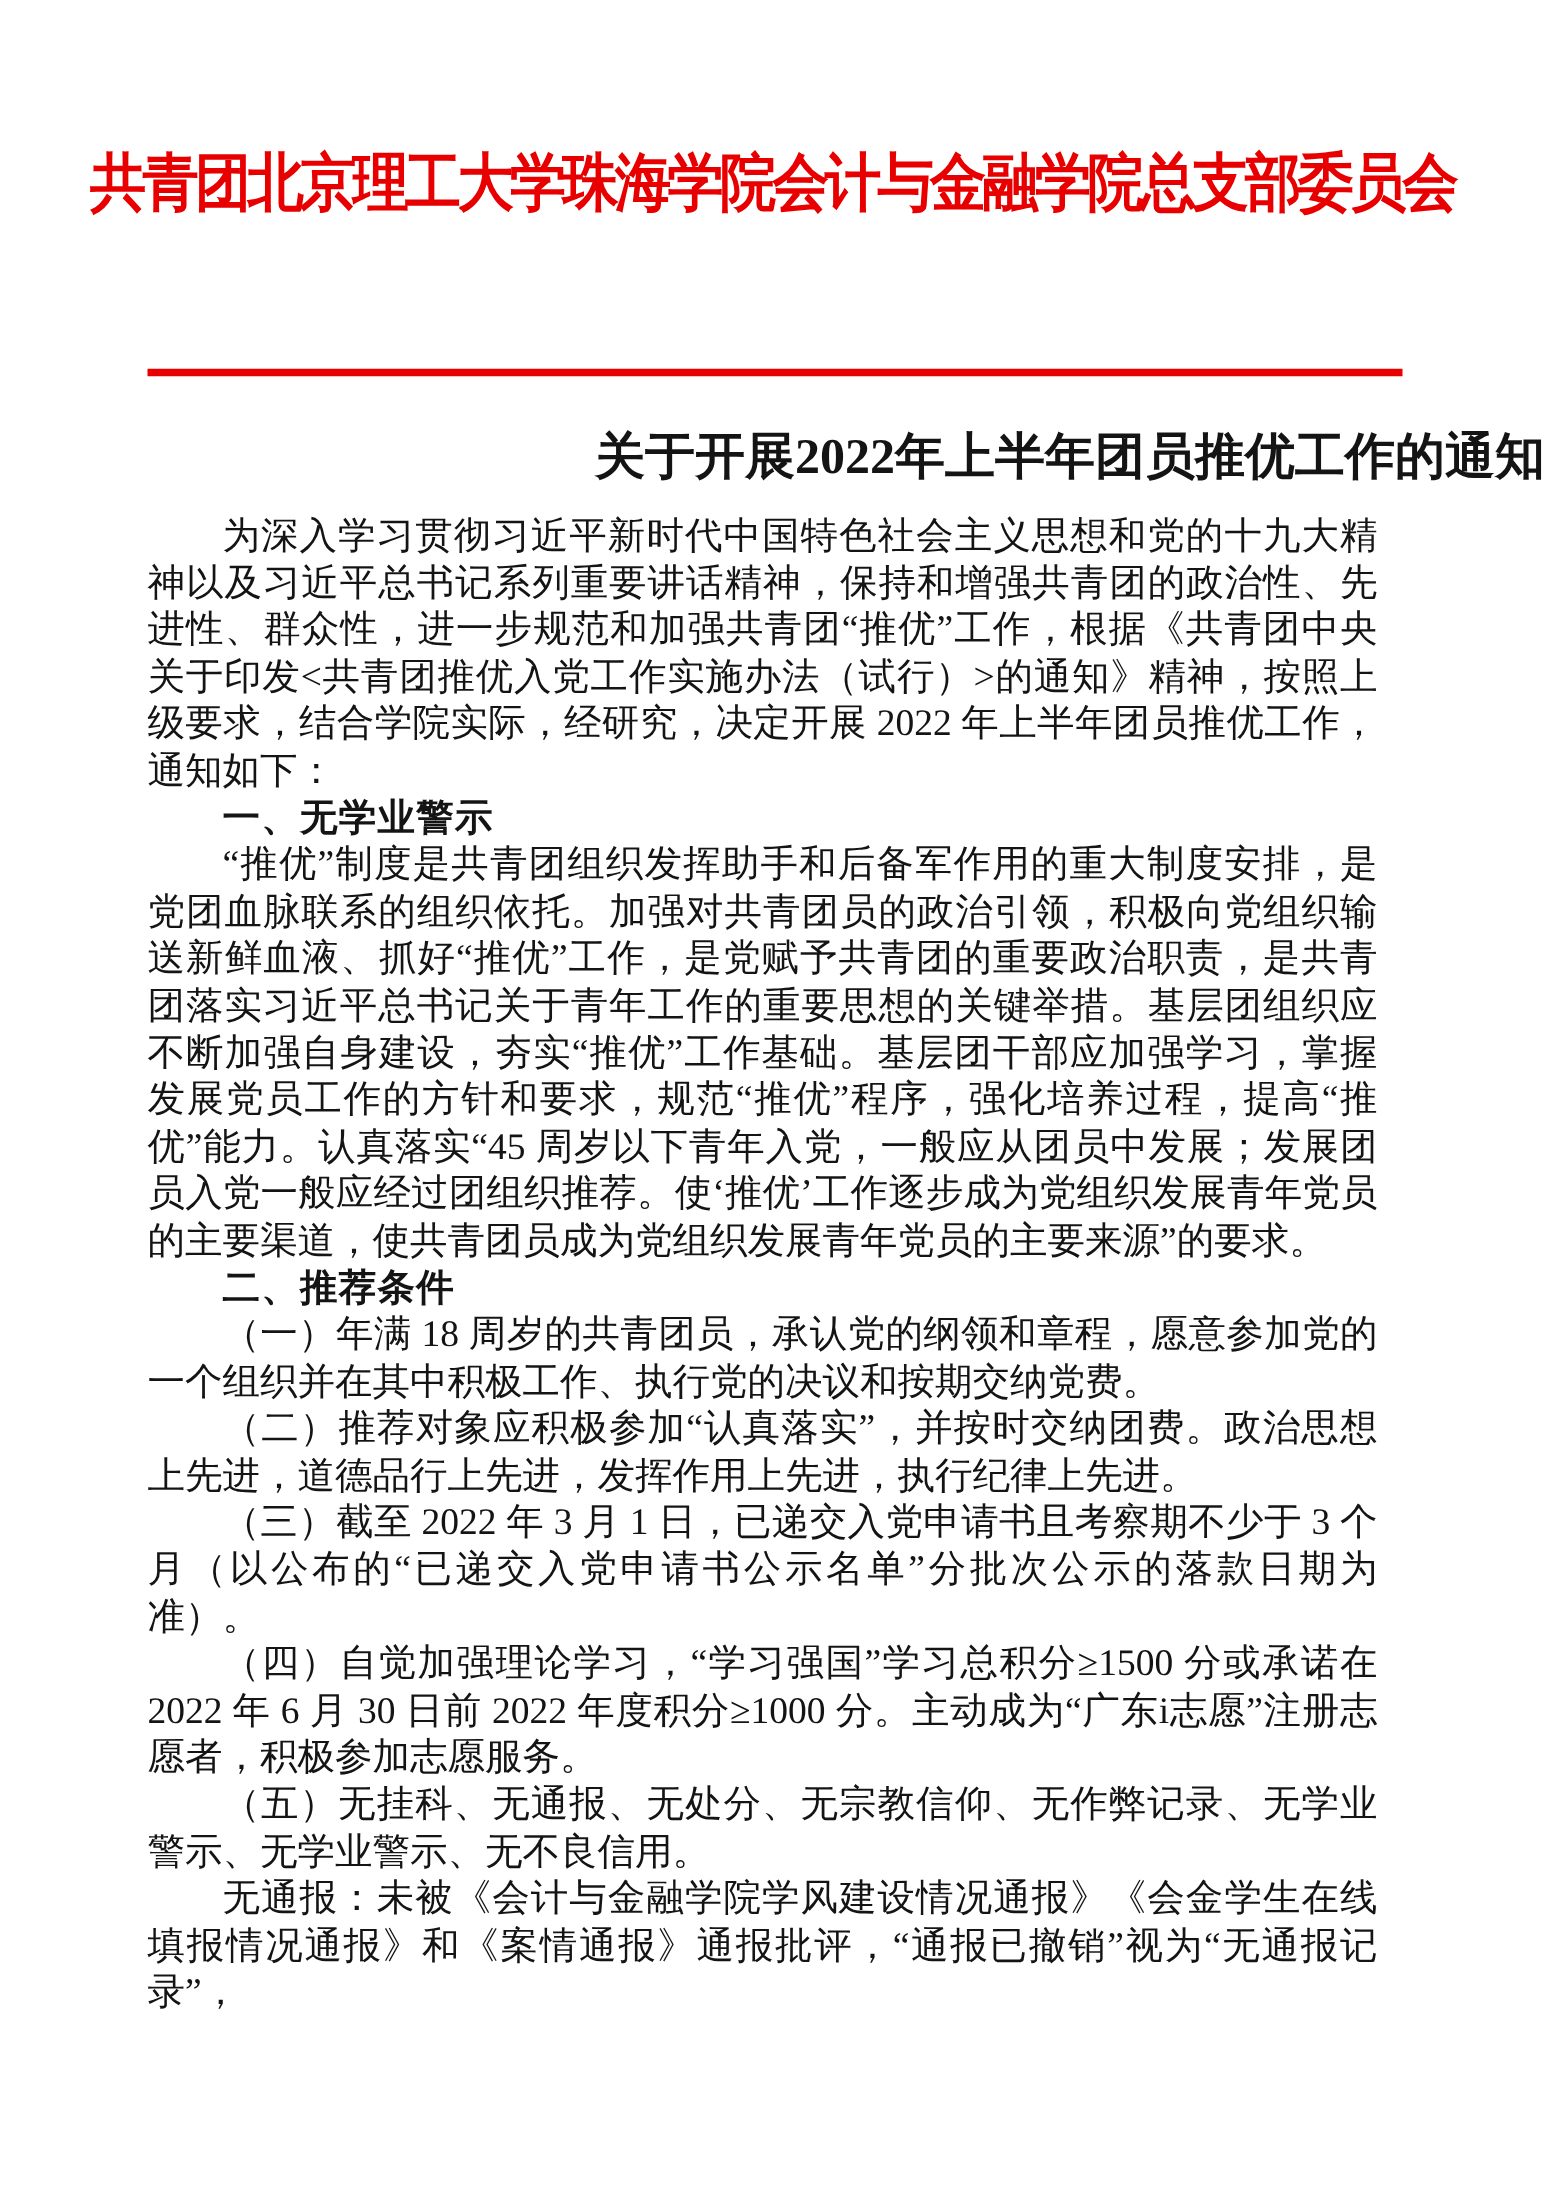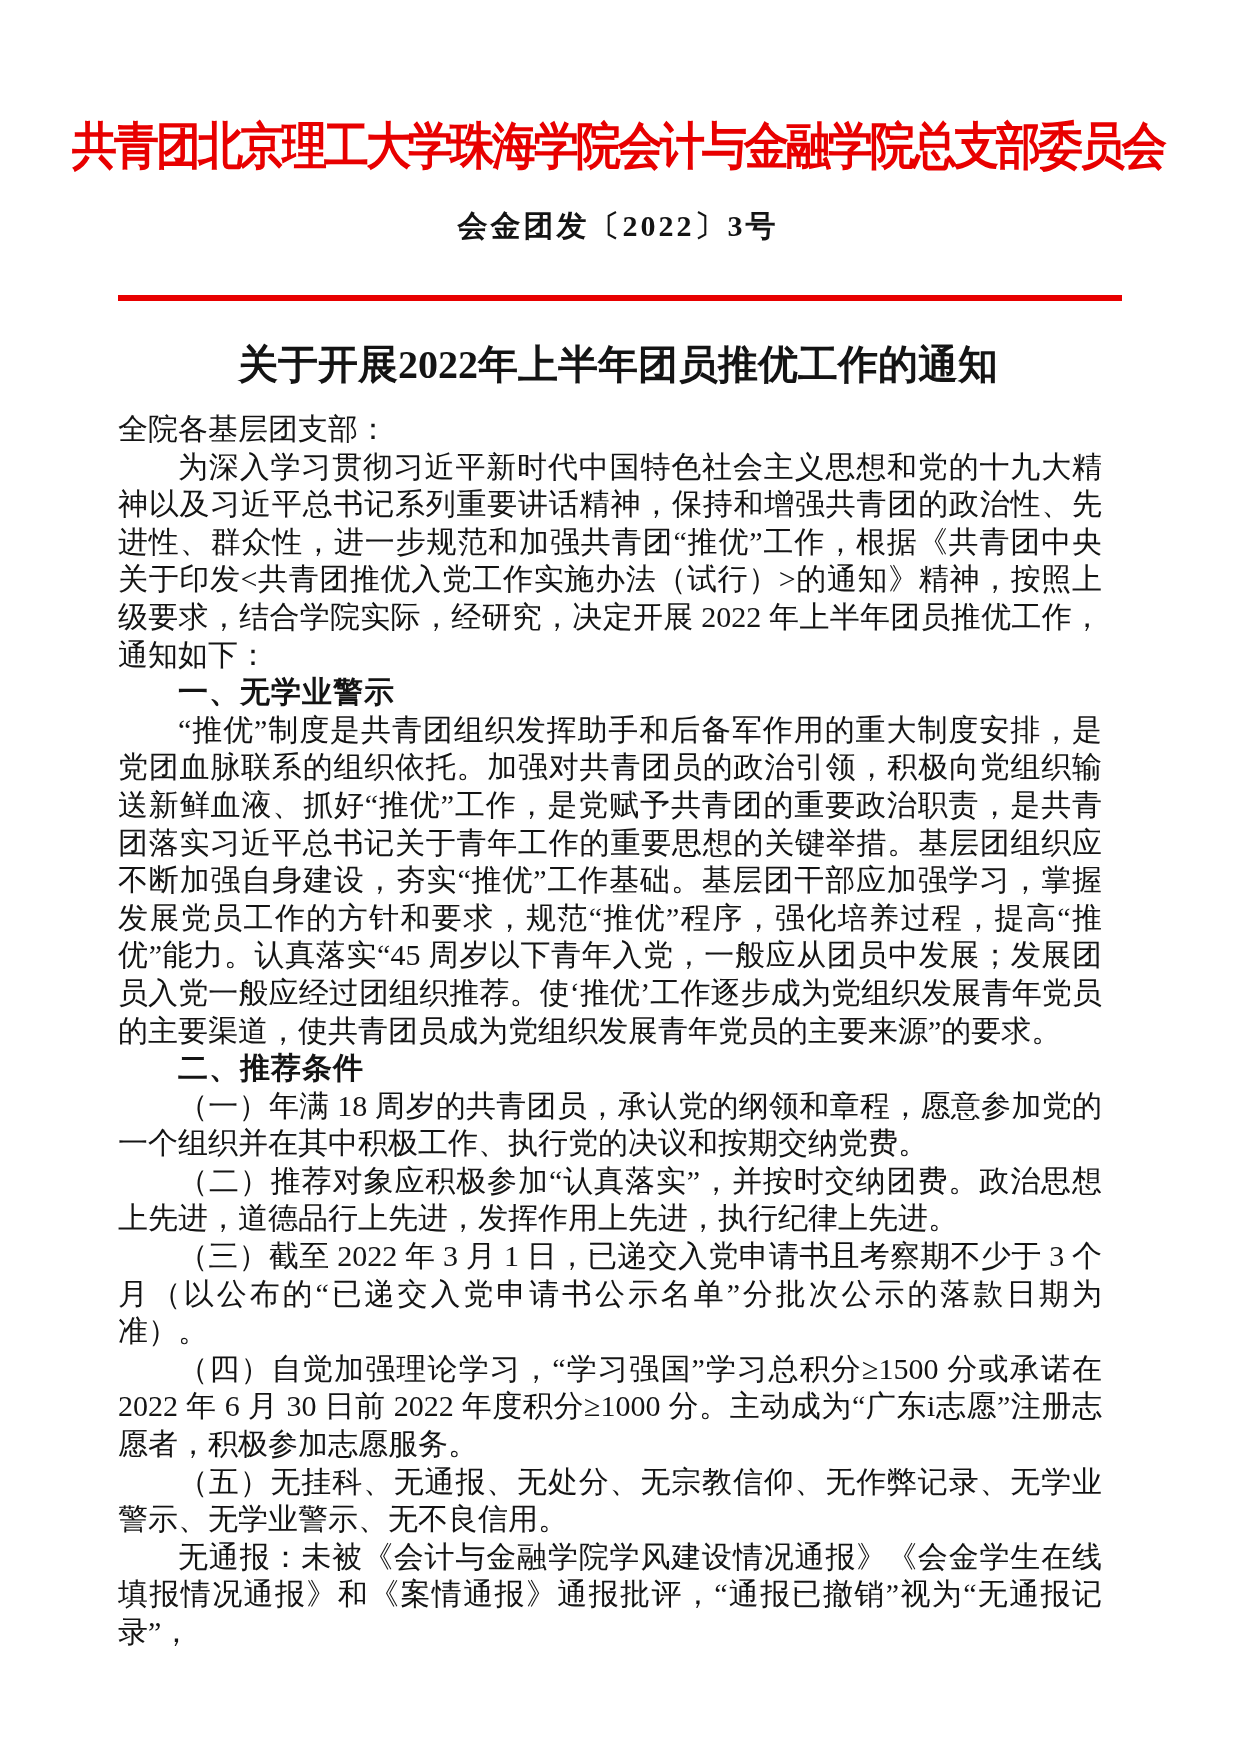--- a/index.html
+++ b/index.html
@@ -41,21 +41,21 @@
     top: 295px;
     left: 118px;
     width: 1004px;
     height: 6px;
   }
   .doc-title {
     position: absolute;
     top: 337px;
     left: 0;
     width: 100%;
-    text-align: center;
+    text-align: right;
     font-size: 40px;
     font-weight: 900;
     letter-spacing: 0px;
   }
   .document-body {
     position: absolute;
     top: 410px;
     left: 118px;
     width: 984px;
     font-size: 30px;
@@ -77,28 +77,26 @@
     letter-spacing: 1px;
   }
 </style>
 </head>
 <body>
 
 <div class="page">
 
   <div class="org-title" style="color: rgb(232, 0, 0);">共青团北京理工大学珠海学院会计与金融学院总支部委员会</div>
 
-  <div class="doc-number">会金团发〔2022〕3号</div>
 
   <div class="red-rule" style="background: rgb(232, 0, 0);"></div>
 
   <div class="doc-title">关于开展2022年上半年团员推优工作的通知</div>
 
   <div class="document-body">
-    <p class="salutation">全院各基层团支部：</p>
 
   <p class="para">为深入学习贯彻习近平新时代中国特色社会主义思想和党的十九大精神以及习近平总书记系列重要讲话精神，保持和增强共青团的政治性、先进性、群众性，进一步规范和加强共青团“推优”工作，根据《共青团中央关于印发&lt;共青团推优入党工作实施办法（试行）&gt;的通知》精神，按照上级要求，结合学院实际，经研究，决定开展 2022 年上半年团员推优工作，通知如下：</p>
       <p class="para heading">一、无学业警示</p>
       <p class="para">“推优”制度是共青团组织发挥助手和后备军作用的重大制度安排，是党团血脉联系的组织依托。加强对共青团员的政治引领，积极向党组织输送新鲜血液、抓好“推优”工作，是党赋予共青团的重要政治职责，是共青团落实习近平总书记关于青年工作的重要思想的关键举措。基层团组织应不断加强自身建设，夯实“推优”工作基础。基层团干部应加强学习，掌握发展党员工作的方针和要求，规范“推优”程序，强化培养过程，提高“推优”能力。认真落实“45 周岁以下青年入党，一般应从团员中发展；发展团员入党一般应经过团组织推荐。使‘推优’工作逐步成为党组织发展青年党员的主要渠道，使共青团员成为党组织发展青年党员的主要来源”的要求。</p>
       <p class="para heading">二、推荐条件</p>
       <p class="para">（一）年满 18 周岁的共青团员，承认党的纲领和章程，愿意参加党的一个组织并在其中积极工作、执行党的决议和按期交纳党费。</p>
       <p class="para">（二）推荐对象应积极参加“认真落实”，并按时交纳团费。政治思想上先进，道德品行上先进，发挥作用上先进，执行纪律上先进。</p>
       <p class="para">（三）截至 2022 年 3 月 1 日，已递交入党申请书且考察期不少于 3 个月（以公布的“已递交入党申请书公示名单”分批次公示的落款日期为准）。</p>
       <p class="para">（四）自觉加强理论学习，“学习强国”学习总积分≥1500 分或承诺在 2022 年 6 月 30 日前 2022 年度积分≥1000 分。主动成为“广东i志愿”注册志愿者，积极参加志愿服务。</p>
       <p class="para">（五）无挂科、无通报、无处分、无宗教信仰、无作弊记录、无学业警示、无学业警示、无不良信用。</p>

